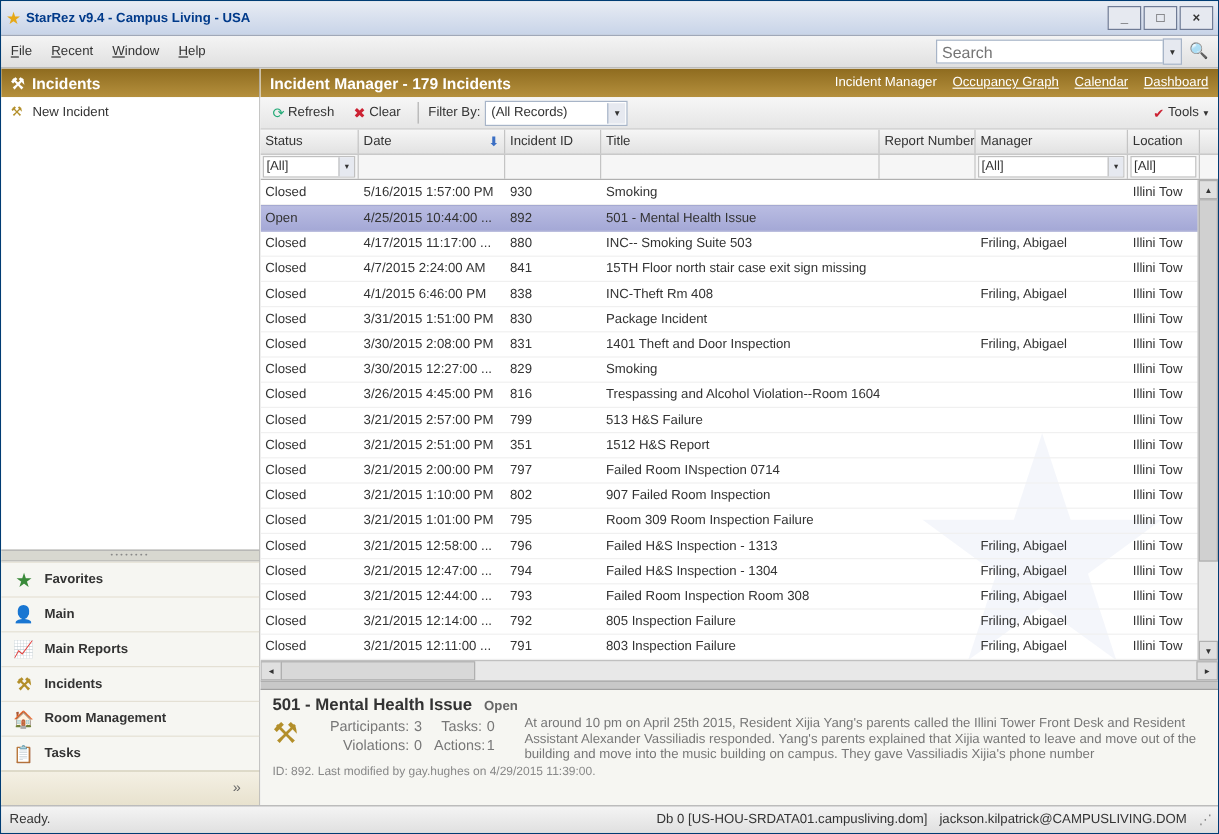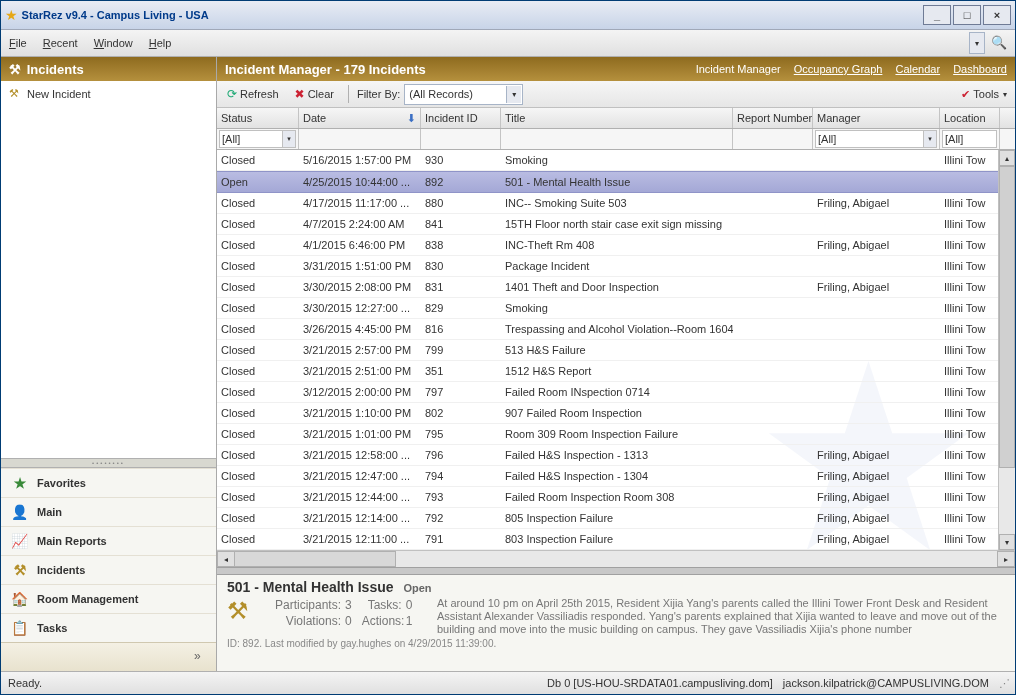--- a/index.html
+++ b/index.html
@@ -97,20 +97,21 @@
       <div class="winbtn">×</div>
     </div>
   </div>
 
   <div class="menubar">
     <span class="mitem"><u>F</u><span>ile</span></span>
     <span class="mitem"><u>R</u>ecent</span>
     <span class="mitem"><u>W</u>indow</span>
     <span class="mitem"><u>H</u>elp</span>
     <span class="spacer"></span>
+    <input class="searchbox" placeholder="Search" style="">
     <span class="searchdrop">▾</span>
     <span class="mag">🔍</span>
   </div>
 
   <div class="body">
     <div class="sidebar">
       <div class="sidehead">
         <span class="gavicon">⚒</span>
         <span>Incidents</span>
       </div>
@@ -343,21 +344,21 @@
               <div class="gcell c0">Closed</div>
               <div class="gcell c1">3/21/2015 2:51:00 PM</div>
               <div class="gcell c2">351</div>
               <div class="gcell c3">1512 H&amp;S Report</div>
               <div class="gcell c4"></div>
               <div class="gcell c5"></div>
               <div class="gcell c6">Illini Tow</div>
             </div>
             <div class="grow">
               <div class="gcell c0">Closed</div>
-              <div class="gcell c1">3/12/2015 2:00:00 PM</div>
+              <div class="gcell c1">3/21/2015 2:00:00 PM</div>
               <div class="gcell c2">797</div>
               <div class="gcell c3">Failed Room INspection 0714</div>
               <div class="gcell c4"></div>
               <div class="gcell c5"></div>
               <div class="gcell c6">Illini Tow</div>
             </div>
             <div class="grow">
               <div class="gcell c0">Closed</div>
               <div class="gcell c1">3/21/2015 1:10:00 PM</div>
               <div class="gcell c2">802</div>

